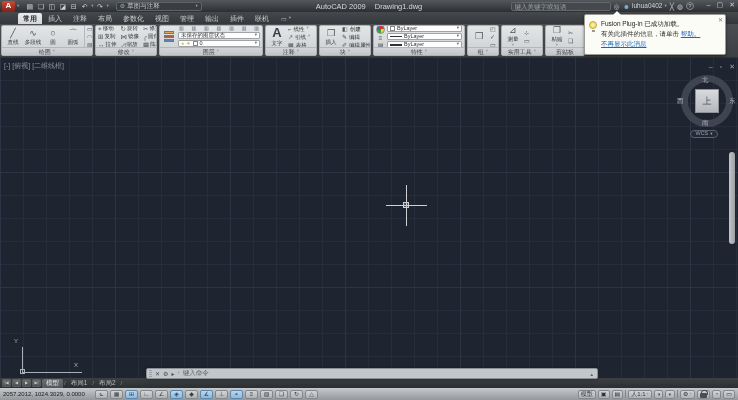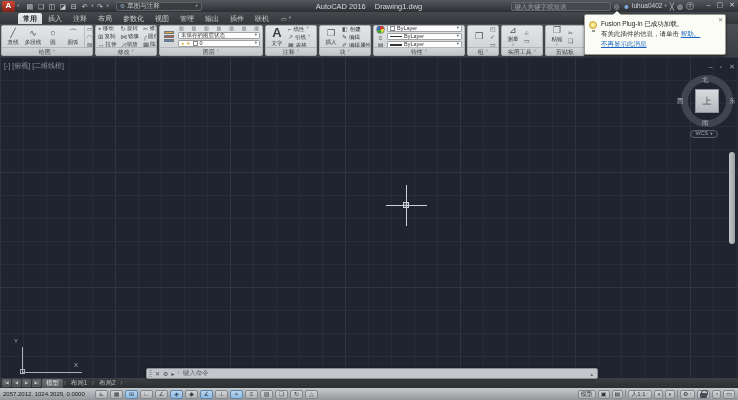--- a/index.html
+++ b/index.html
@@ -135,21 +135,21 @@
       <span class="cap5">▾</span>
       <span class="qi">↷</span>
       <span class="cap5">▾</span>
     </div>
     <div class="ws-combo">
       <span class="ic">⚙</span>
       <span>草图与注释</span>
       <span class="cap5">▾</span>
     </div>
     <div class="tb-title">
-      <span>AutoCAD 2016</span>
+      <span>AutoCAD 2009</span>
       <span>Drawing1.dwg</span>
     </div>
     <div class="infocenter">
       <input class="ic-search" placeholder="键入关键字或短语" style="">
       <span class="ic-btn">◎</span>
       <span class="signin">
         <span class="pi">☻</span>
         <span>luhua0402</span>
         <span class="cap5">▾</span>
       </span>

